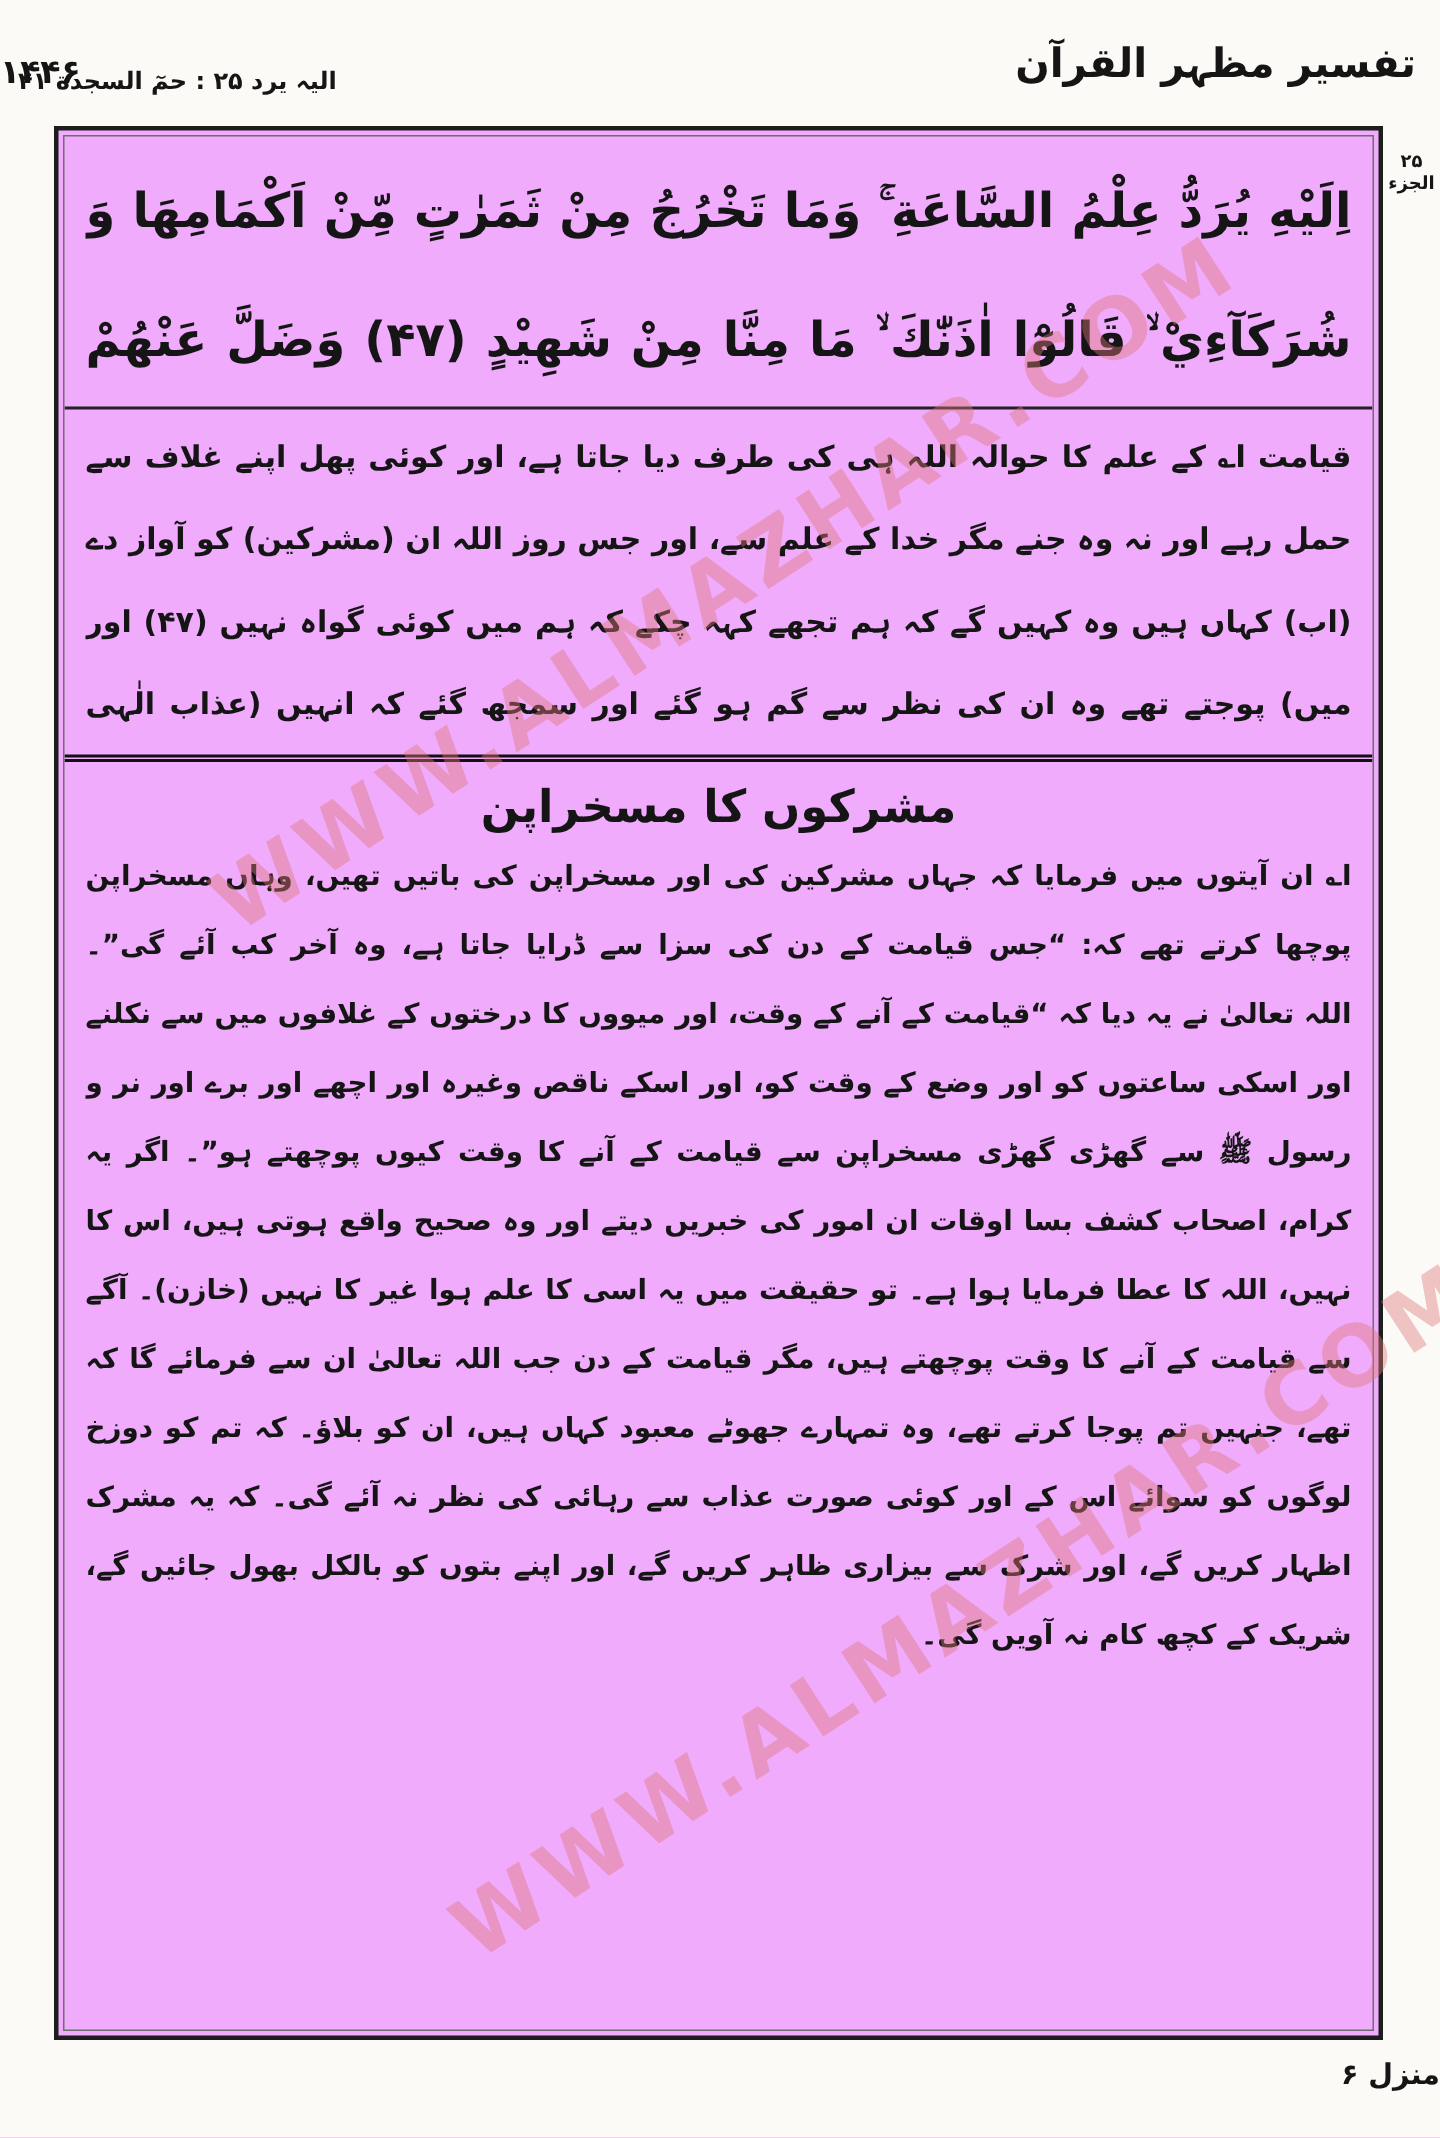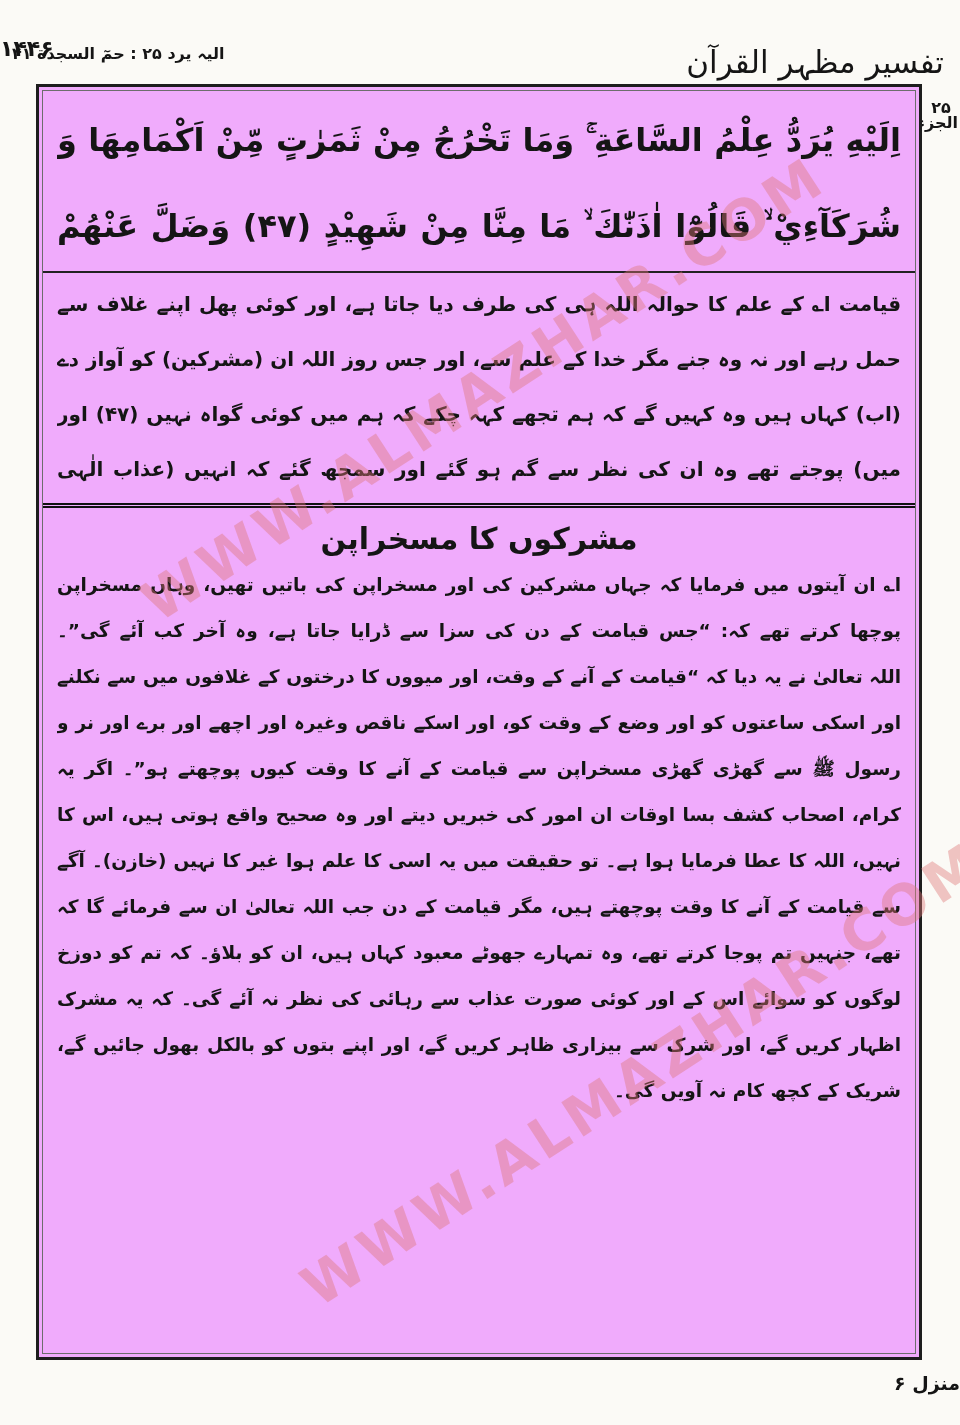--- a/index.html
+++ b/index.html
@@ -6,25 +6,25 @@
   html,body { width:960px; height:1425px; }
   body {
     position:relative;
     background:#fbfaf6;
     font-family:"DejaVu Sans", sans-serif;
     color:#151515;
     overflow:hidden;
     direction:rtl;
   }
   
-  .hdr-right { position:absolute; top:44px; right:16px; font-size:31px; font-weight:normal; direction:rtl; }
+  .hdr-right { position:absolute; top:26px; right:16px; font-size:27px; font-weight:bold; direction:rtl; }
   .hdr-center{ position:absolute; top:36px; left:0; right:0; text-align:left; font-size:22px; font-weight:bold; }
   .hdr-left  { position:absolute; top:44px; left:12px; font-size:16px; font-weight:bold; direction:rtl;text-align:right; }
   
-  .juz-marker{ position:absolute; top:100px; right:2px; width:34px; text-align:center; font-size:16px; font-weight:bold; line-height:15px; }
+  .juz-marker{ position:absolute; top:100px; right:2px; width:34px; text-align:center; font-size:12px; font-weight:bold; line-height:15px; }
   
   .frame {
     position:absolute; left:36px; top:84px; width:886px; height:1276px;
     border:3px solid #1d1d1d; padding:3px; background:#f0abfc;
   }
   .inner {
     width:100%; height:100%;
     border:1px solid #6d6d6d;
     padding:4px 14px 0 14px;
     overflow:hidden;

